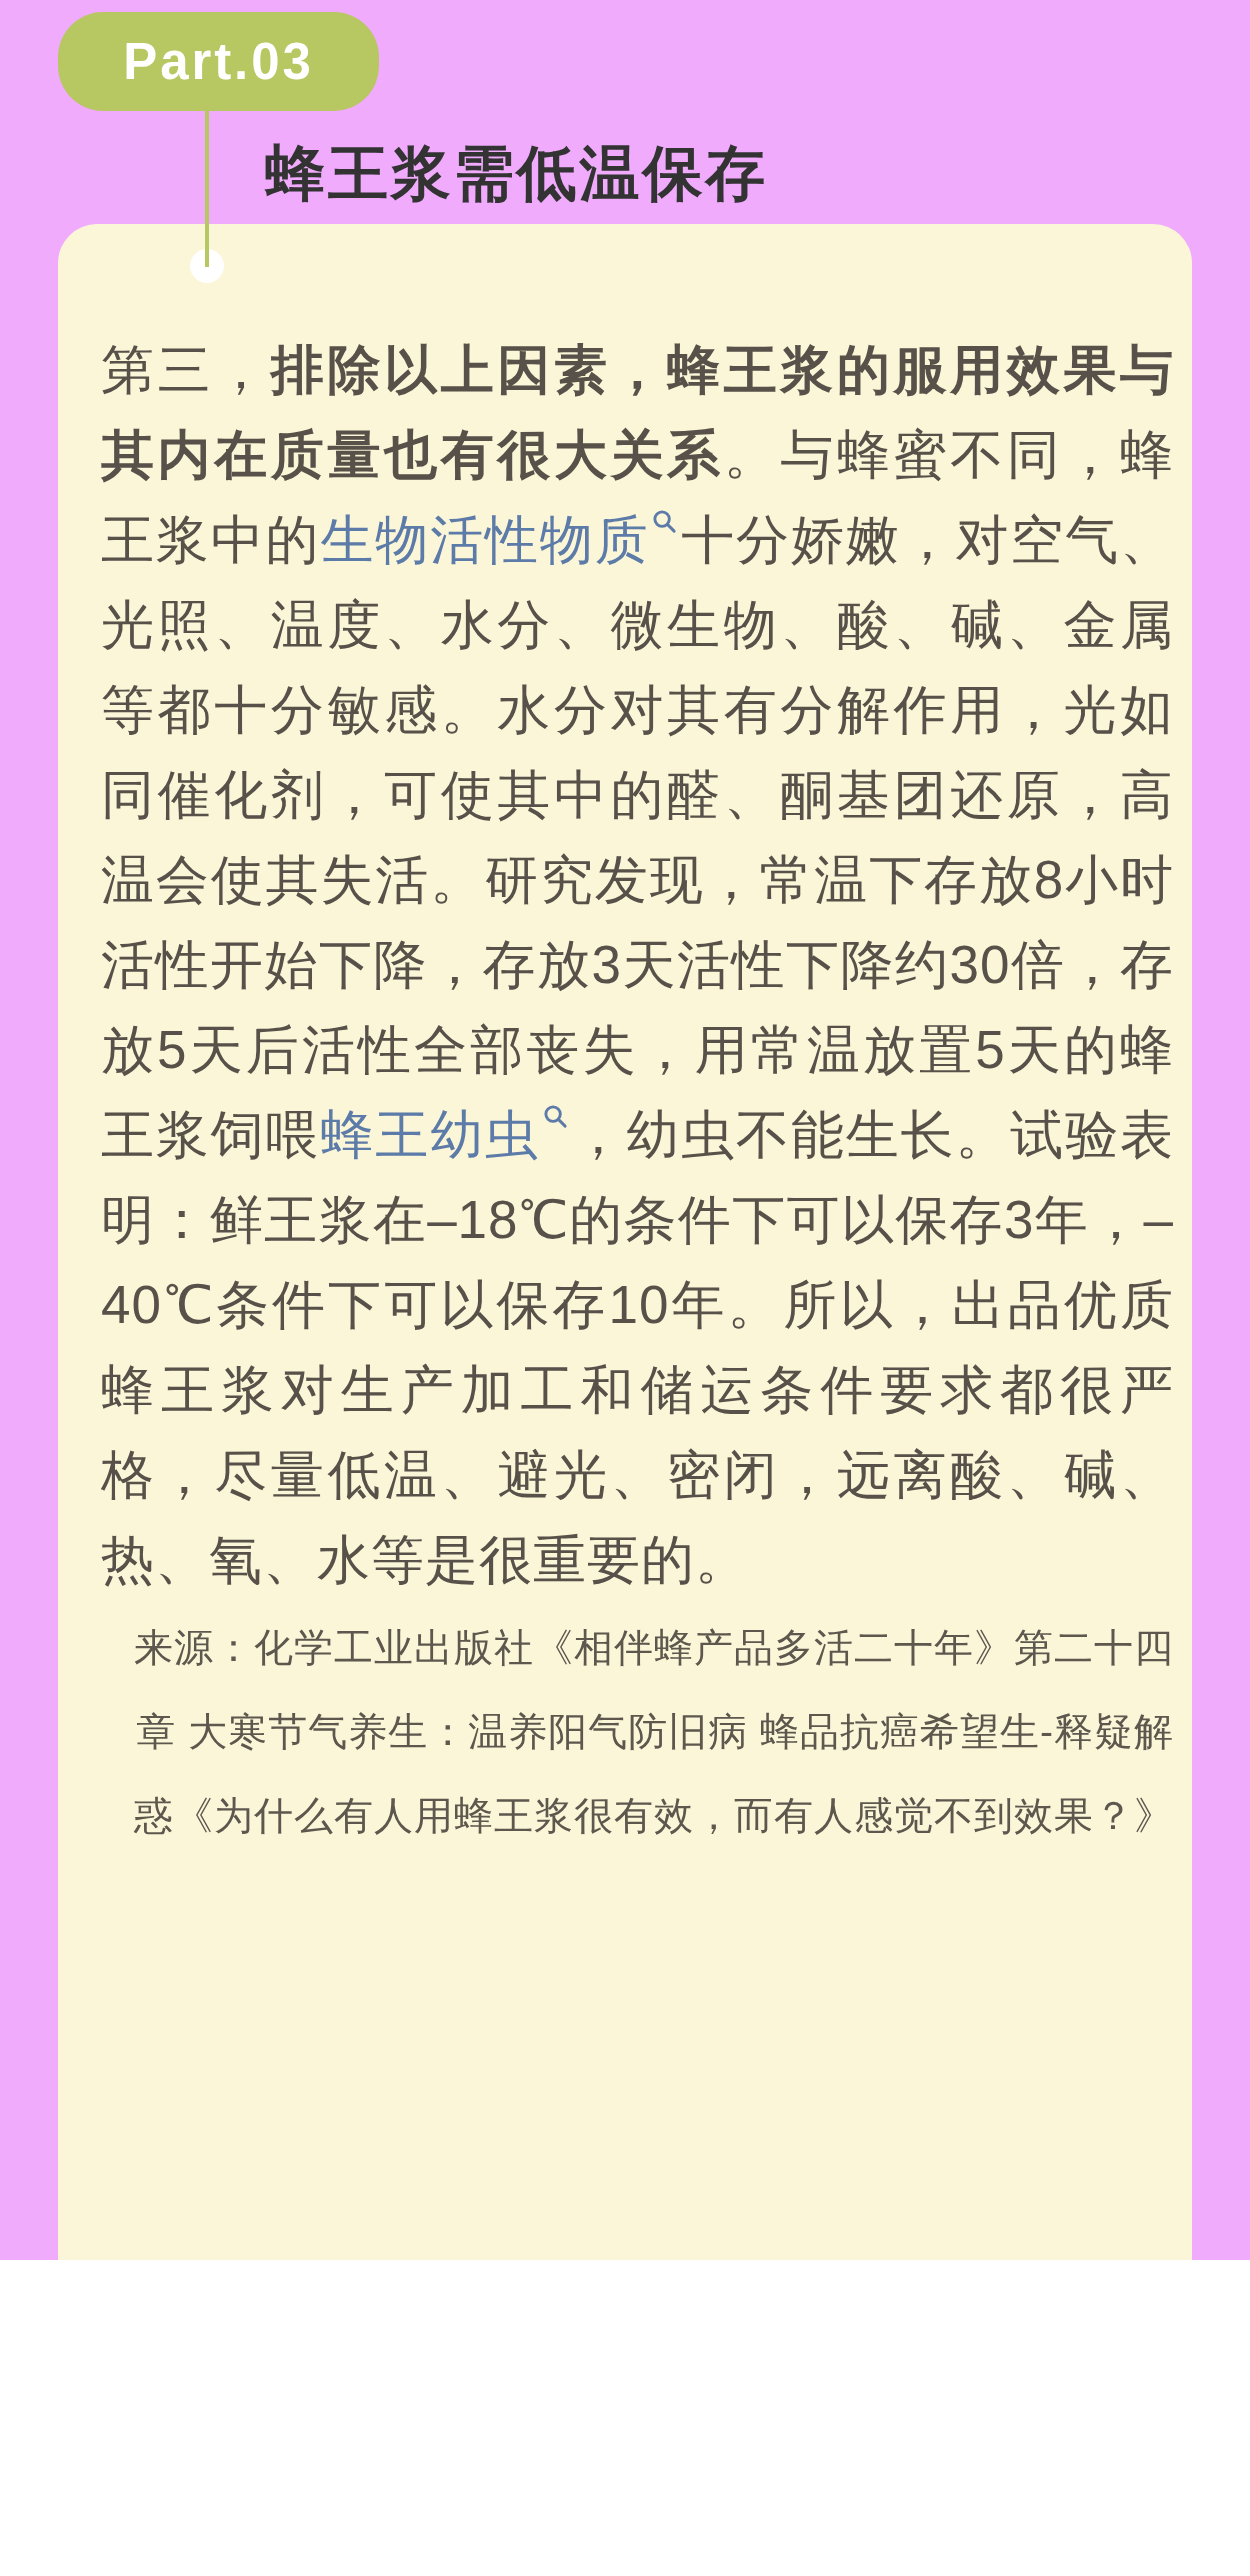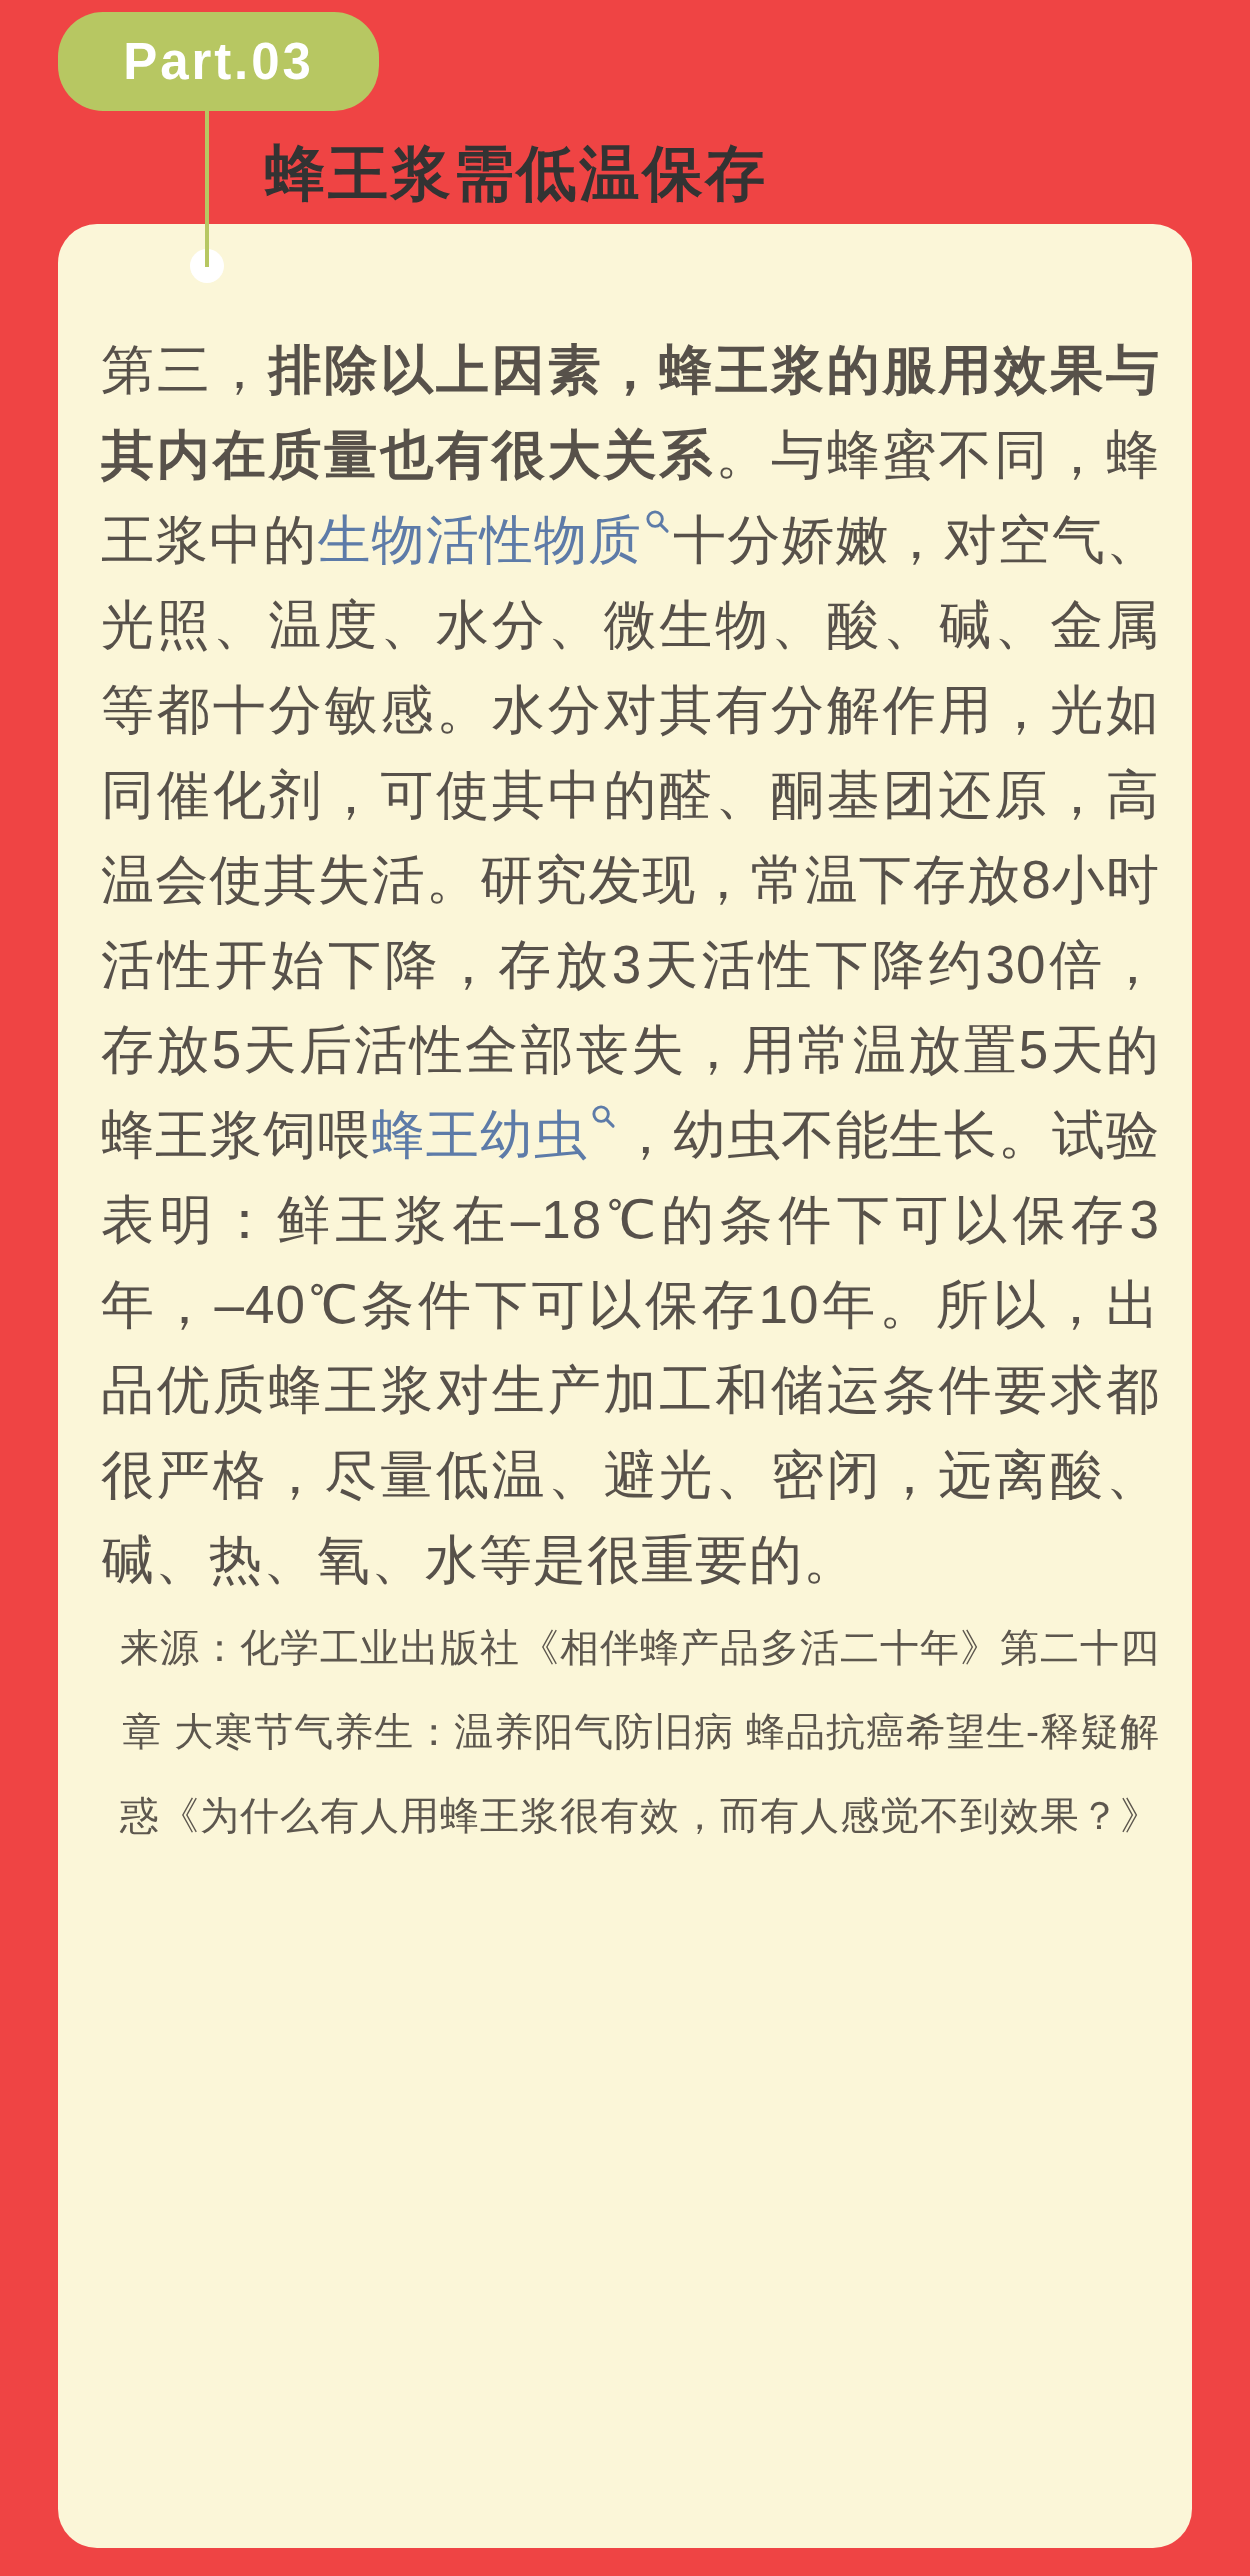--- a/index.html
+++ b/index.html
@@ -1,20 +1,20 @@
 <!DOCTYPE html>
 <html><head>
 <meta charset="utf-8">
 <style>
   html, body { margin: 0; padding: 0; background: #ffffff; }
   .page {
     position: relative;
     width: 1251px;
-    height: 2576px;
-    background: #ef4444;
+    height: 2260px;
+    background: #f0abfc;
     overflow: hidden;
     font-family: "Liberation Sans", sans-serif;
   }
   .badge {
     position: absolute;
     left: 58px; top: 11.7px;
     width: 321px; height: 99px;
     background: #b7c762;
     border-radius: 45px;
     display: flex; align-items: center; justify-content: center;
@@ -53,21 +53,21 @@
     z-index: 2;
     white-space: nowrap;
   }
   .card {
     position: absolute;
     left: 58px; top: 224px;
     width: 1134px; height: 2324px;
     background: #fbf6d8;
     border-radius: 39px;
     box-sizing: border-box;
-    padding: 103px 32px 0 43px;
+    padding: 103px 18px 0 43px;
     z-index: 1;
   }
   .body-p {
     margin: 0;
     font-size: 53px;
     line-height: 85px;
     color: #57514a;
     text-align: justify;
     letter-spacing: 1px;
   }

